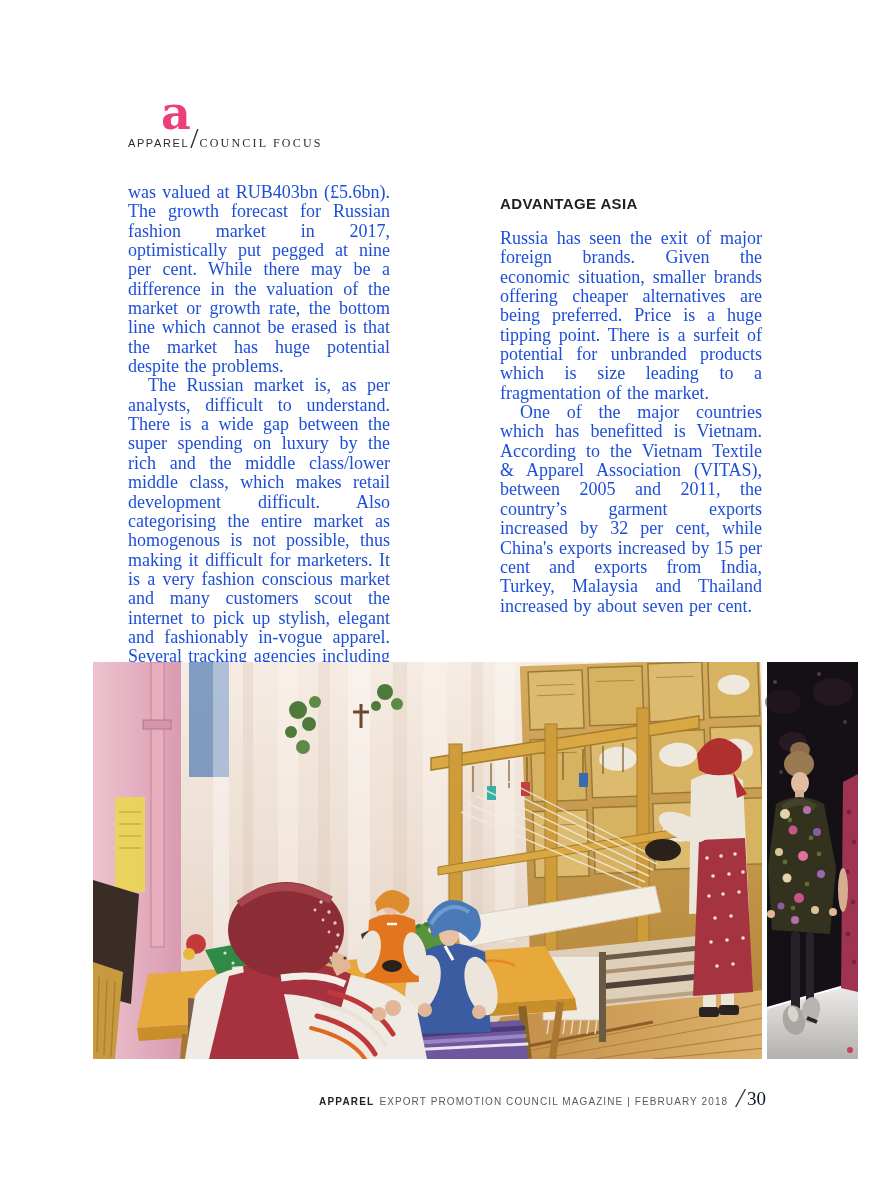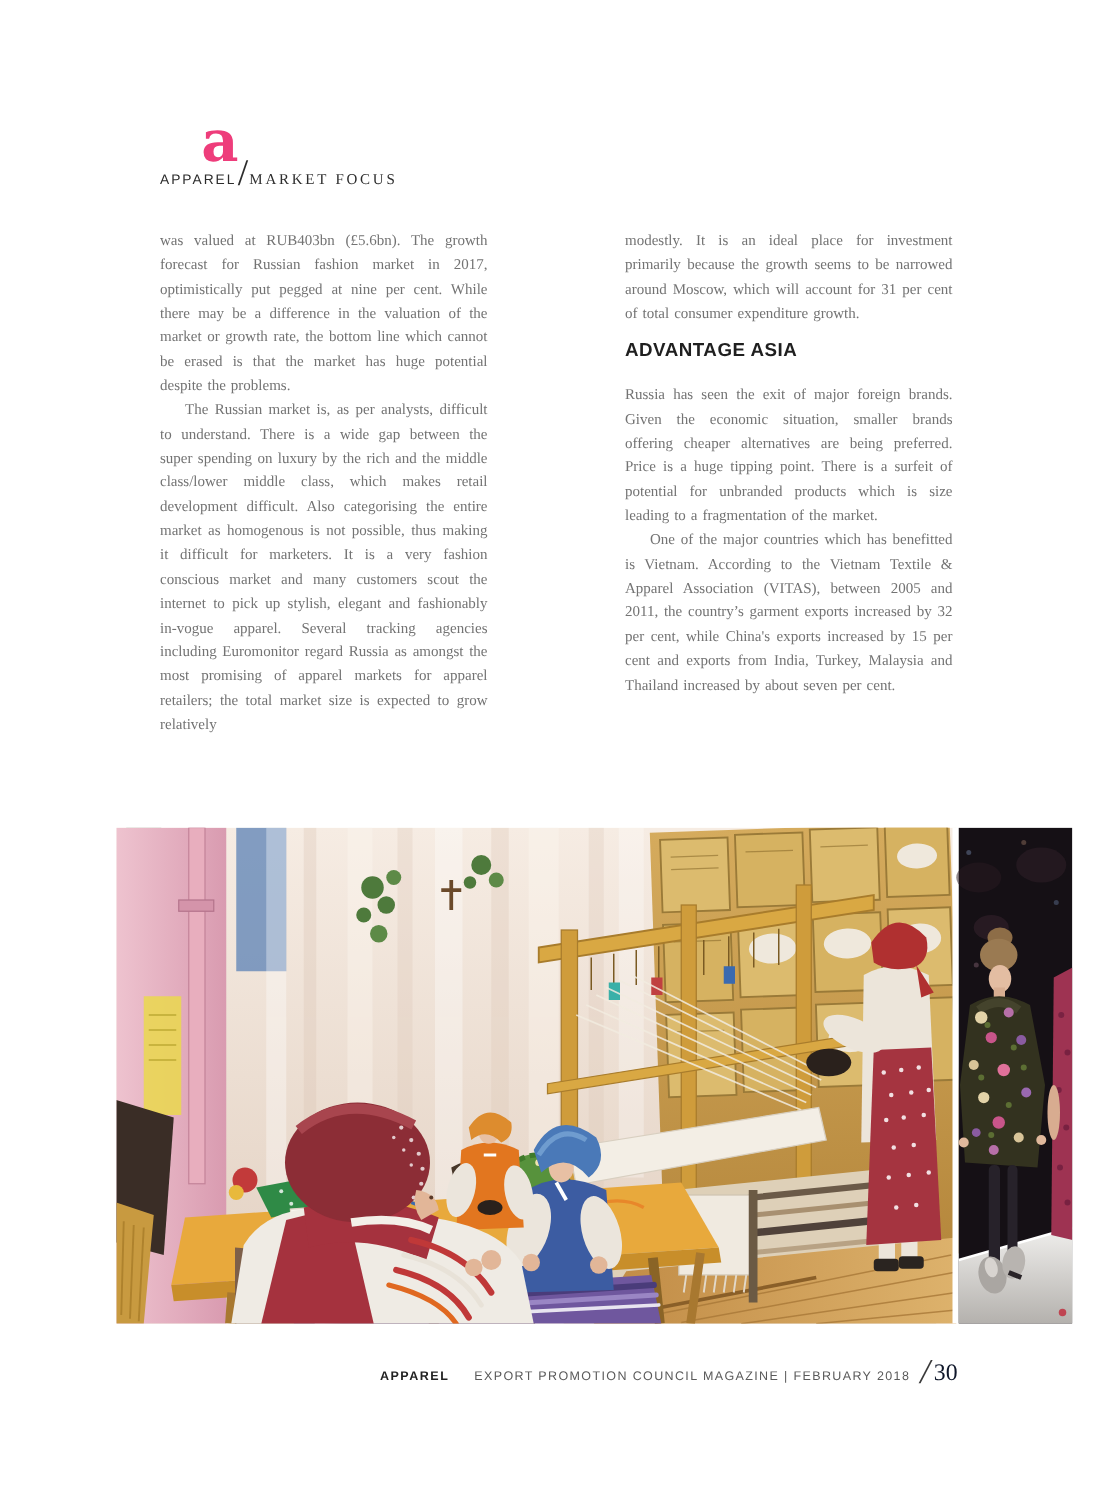--- a/index.html
+++ b/index.html
@@ -41,22 +41,22 @@
   }
 
   
   .columns {
     position: absolute; left: 128px; top: 183px; width: 634px;
     display: flex; justify-content: space-between;
   }
   .col { width: 262px; }
   .col p {
     font-family: "Liberation Serif", serif;
-    font-size: 12px; line-height: 19.35px;
-    color: #737373;
+    font-size: 18px; line-height: 19.35px;
+    color: #1d4ed8;
     text-align: justify;
     word-spacing: 1px;
   }
   .col p.indent { text-indent: 20px; }
   .col p.run-on { text-align-last: justify; }
   .section-heading {
     font-family: "Liberation Sans", sans-serif;
     font-weight: 700; font-size: 15px; letter-spacing: 0.4px;
     color: #1f1f1f;
     margin-top: 12px; margin-bottom: 17px;
@@ -75,21 +75,21 @@
     position: absolute; top: 1088px; right: 124px;
     display: flex; align-items: baseline; white-space: nowrap;
   }
   .footer-brand {
     font-family: "Liberation Sans", sans-serif;
     font-weight: 700; font-size: 10px; letter-spacing: 1.2px; color: #222;
   }
   .footer-rest {
     font-family: "Liberation Sans", sans-serif;
     font-size: 10px; letter-spacing: 1.1px; color: #5a5a5a;
-    margin-left: 20px;
+    margin-left: 5px;
   }
   .footer-slash {
     font-family: "Liberation Serif", serif; font-style: italic;
     font-weight: 300; font-size: 28px; line-height: 0;
     color: #3a3a3a; margin: 0 3px 0 8px; position: relative; top: 2px;
   }
   .footer-page {
     font-family: "Liberation Serif", serif;
     font-size: 19px; color: #0f172a;
   }
@@ -97,31 +97,30 @@
 </head>
 <body>
 
 <div class="page">
 
   <header class="masthead">
     <div class="logo-a">a</div>
     <div class="masthead-row">
       <span class="masthead-apparel">APPAREL</span>
       <span class="masthead-slash">/</span>
-      <span class="masthead-focus">MARKET FOCUS</span>
+      <span class="masthead-focus">COUNCIL FOCUS</span>
     </div>
   </header>
 
   <main class="columns">
     <div class="col">
       <p>was valued at RUB403bn (£5.6bn). The growth forecast for Russian fashion market in 2017, optimistically put pegged at nine per cent. While there may be a difference in the valuation of the market or growth rate, the bottom line which cannot be erased is that the market has huge potential despite the problems.</p>
       <p class="indent run-on">The Russian market is, as per analysts, difficult to understand. There is a wide gap between the super spending on luxury by the rich and the middle class/lower middle class, which makes retail development difficult.  Also categorising the entire market as homogenous is not possible, thus making it difficult for marketers. It is a very fashion conscious market and many customers scout the internet to pick up stylish, elegant and fashionably in-vogue apparel. Several tracking agencies including Euromonitor regard Russia as amongst the most promising of apparel markets for apparel retailers; the total market size is expected to grow relatively</p>
     </div>
     <div class="col">
-      <p>modestly. It is an ideal place for investment primarily because the growth seems to be narrowed around Moscow, which will account for 31 per cent of total consumer expenditure growth.</p>
       <h2 class="section-heading">ADVANTAGE ASIA</h2>
       <p>Russia has seen the exit of major foreign brands. Given the economic situation, smaller brands offering cheaper alternatives are being preferred. Price is a huge tipping point. There is a surfeit of potential for unbranded products which is size leading to a fragmentation of the market.</p>
       <p class="indent">One of the major countries which has benefitted is Vietnam. According to the Vietnam Textile &amp; Apparel Association (VITAS), between 2005 and 2011, the country’s garment exports increased by 32 per cent, while China's exports increased by 15 per cent and exports from India, Turkey, Malaysia and Thailand increased by about seven per cent.</p>
     </div>
   </main>
 
   <figure class="feature-photo" aria-label="Women in traditional Russian folk costume craft at a wooden table beside a weaving loom; at right, a runway model in a dark floral coat">
     <svg viewBox="0 0 765 397" preserveAspectRatio="none" role="img">
       <defs>
         <linearGradient id="curtain" x1="0" y1="0" x2="0" y2="1">

